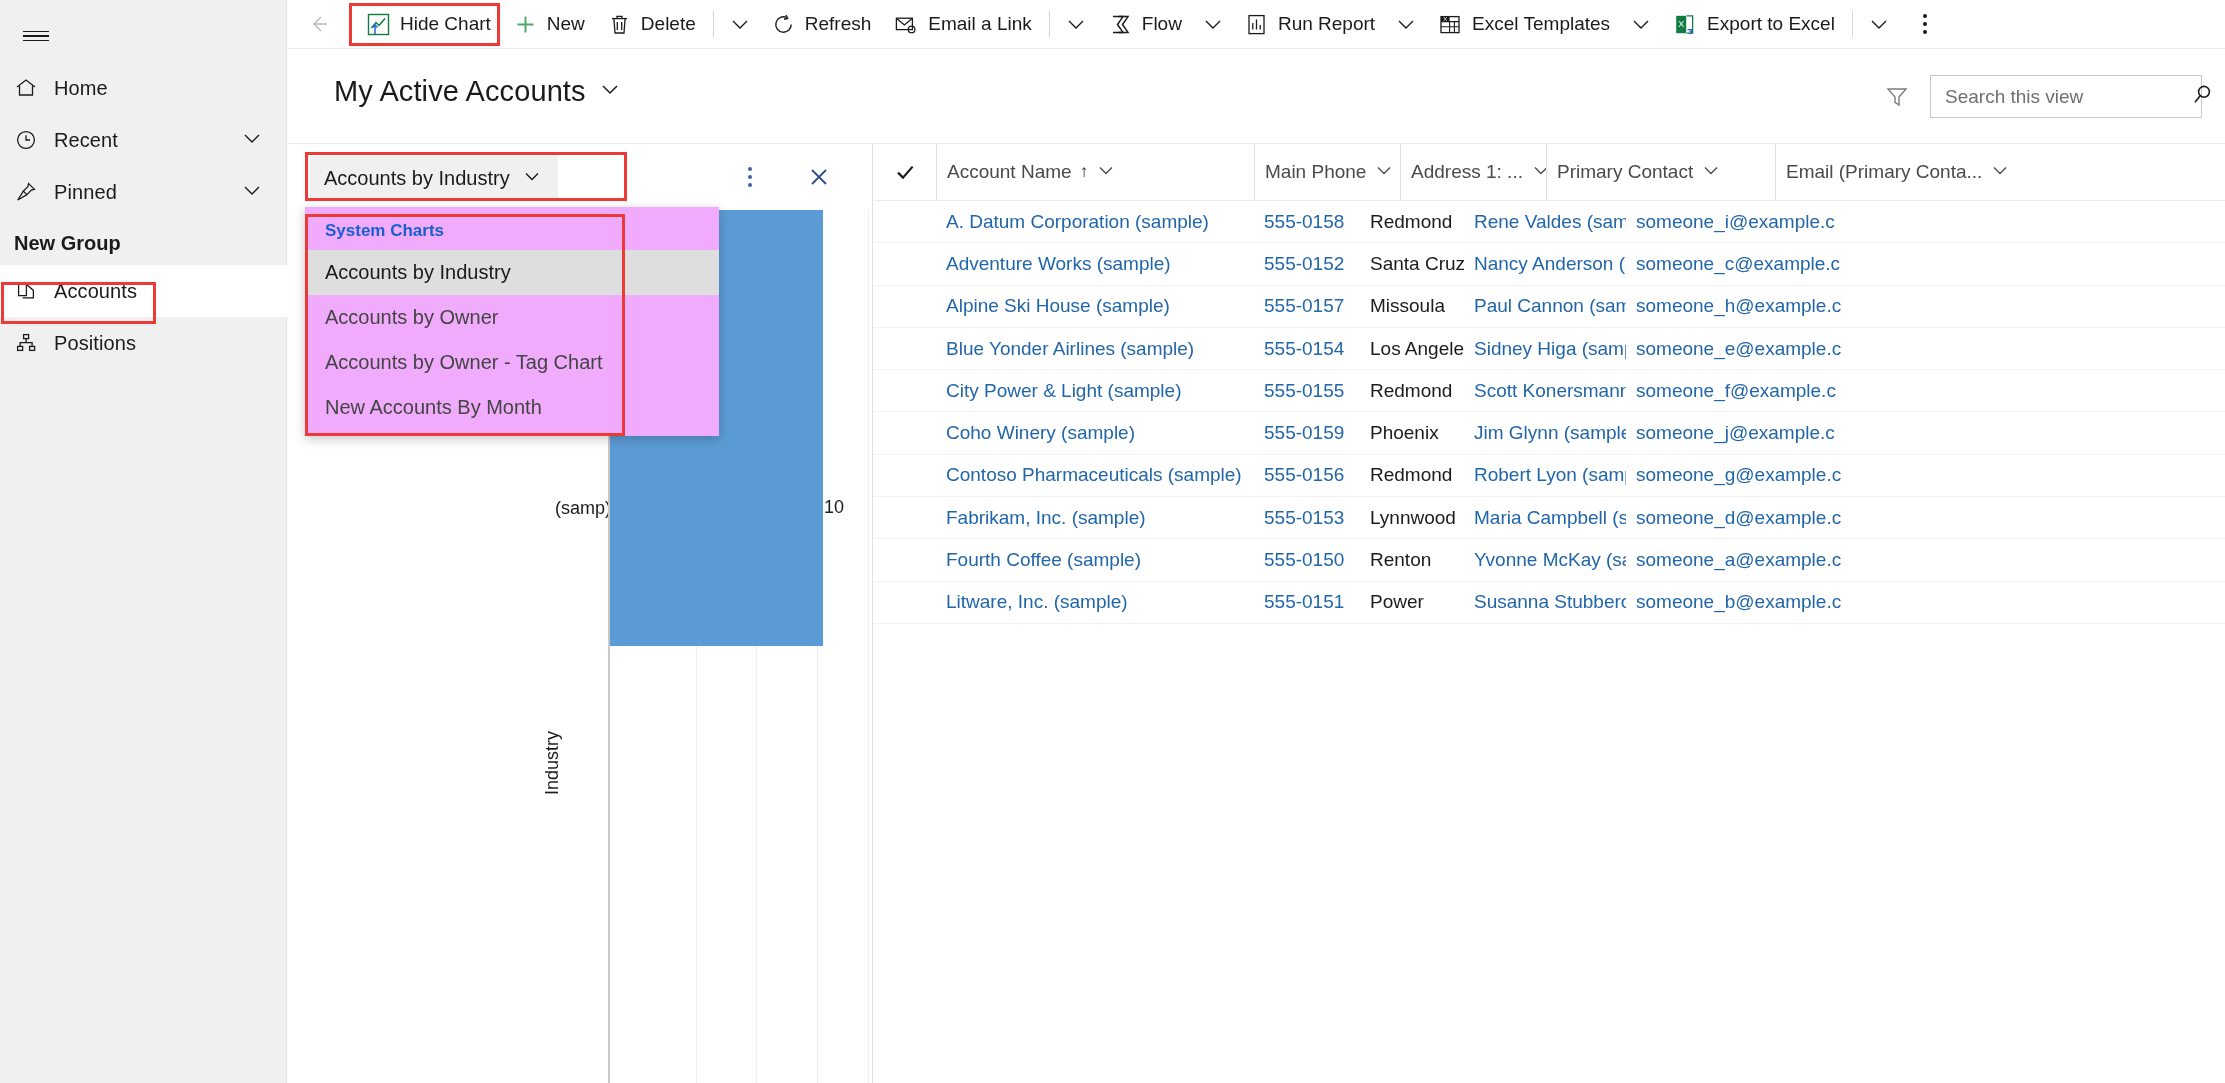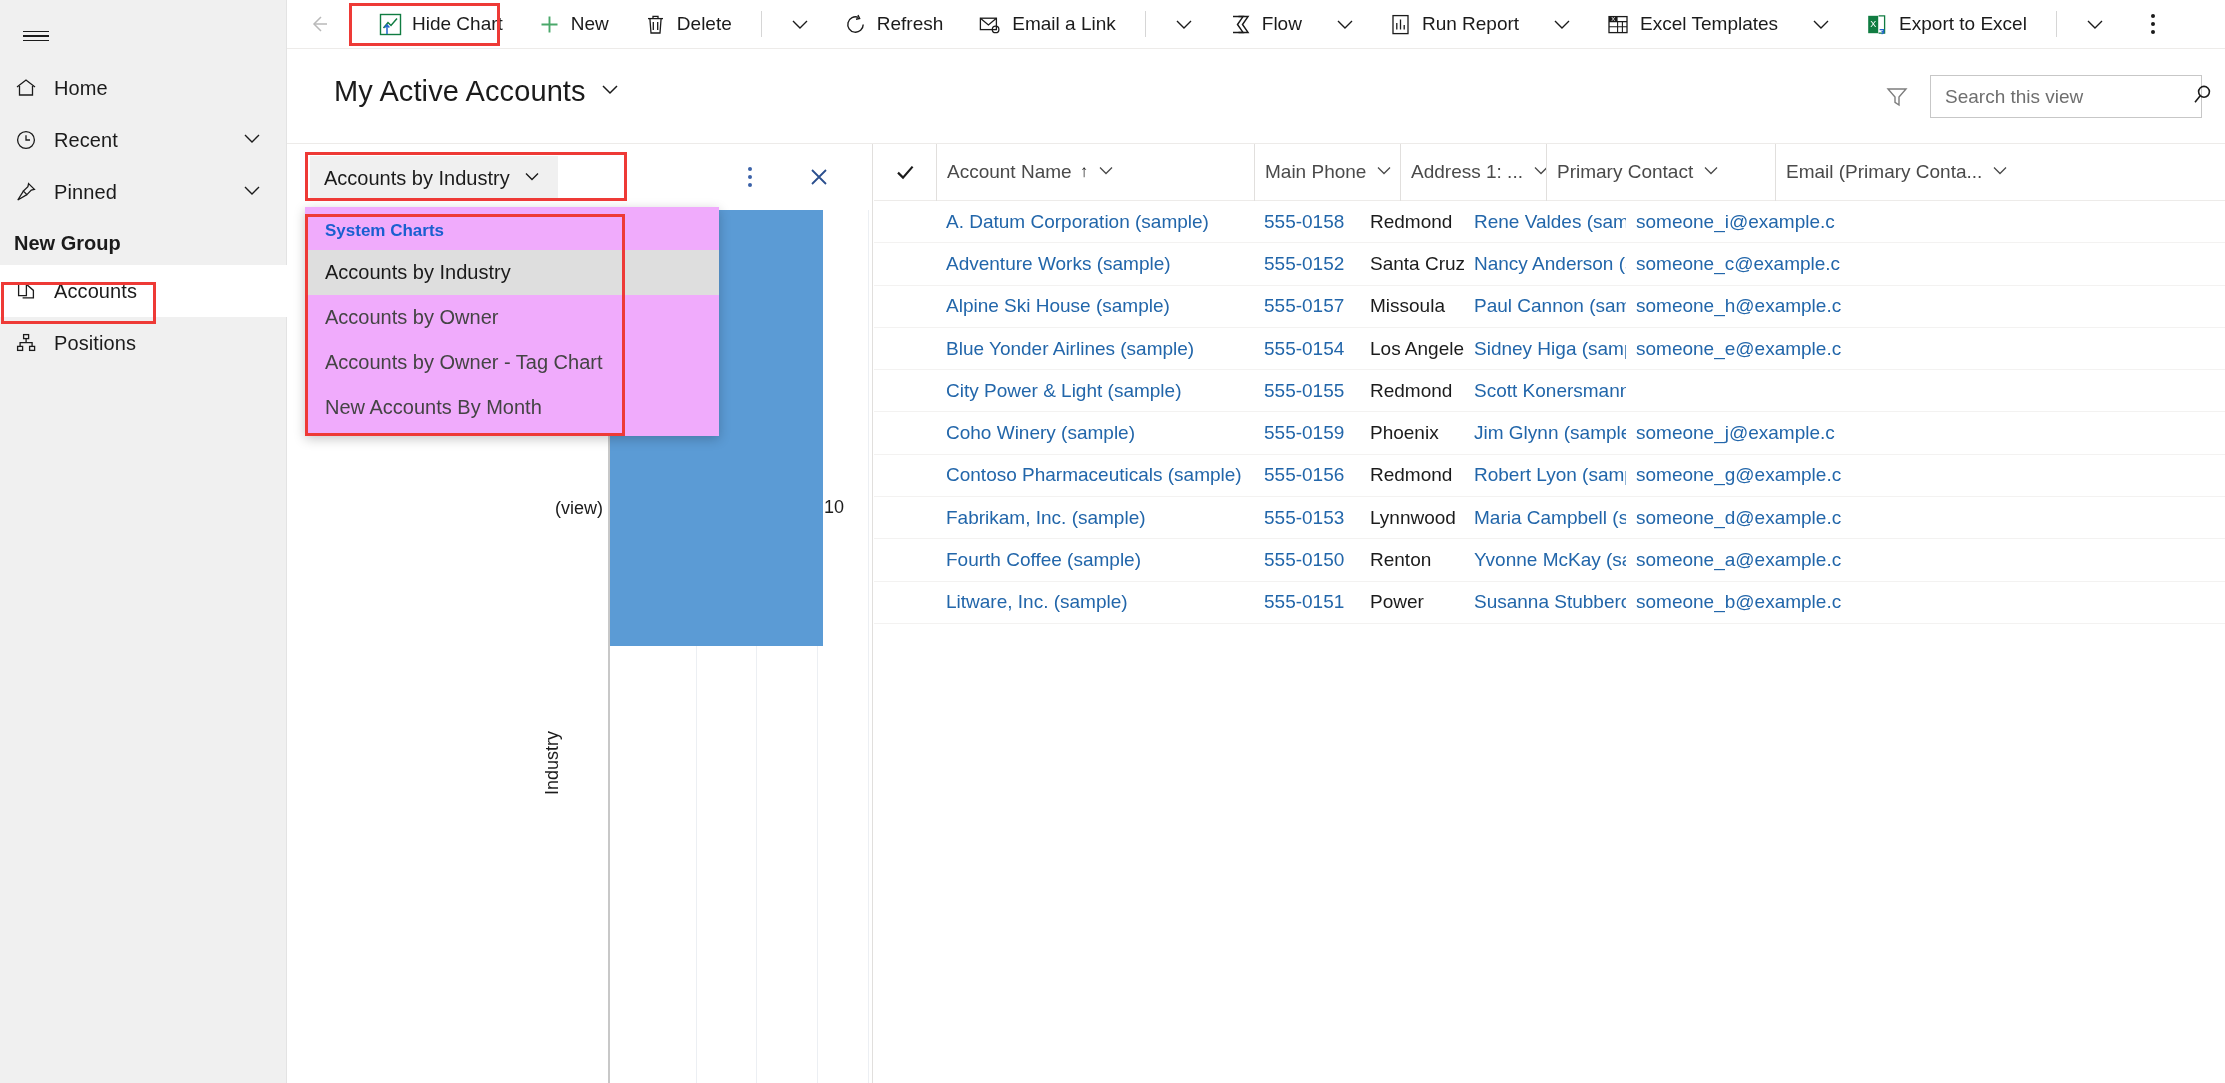--- a/index.html
+++ b/index.html
@@ -62,21 +62,21 @@
     pointer-events: none;
     z-index: 40;
   }
 
   
   #commandbar {
     position: absolute; left: 287px; top: 0;
     width: 1938px; height: 49px;
     background: #ffffff;
     border-bottom: 1px solid #edebe9;
-    display: flex; align-items: center; gap: 12px;
+    display: flex; align-items: center;
   }
   .cmd {
     display: flex; align-items: center; gap: 9px;
     height: 49px; padding: 0 11px;
     font-size: 19px; color: #1b1b1b; white-space: nowrap;
     cursor: pointer;
   }
   .cmd .glyph { display: flex; align-items: center; }
   .cmd-caret {
     display: flex; align-items: center; justify-content: center;
@@ -526,21 +526,21 @@
       <span>Accounts by Industry</span>
       <span>
         <svg width="20" height="20" viewBox="0 0 20 20" fill="none" stroke="#1b1b1b" stroke-width="1.4">
             <path d="M4 7.5 L10 13.5 L16 7.5"></path>
           </svg>
       </span>
     </div>
 
     <div id="chart-plot">
       <div id="axis-title">Industry</div>
-      <div id="cat-label">(view)</div>
+      <div id="cat-label">(samp)</div>
       <div id="plot-area">
         <div class="gridline" style="left:86px;"></div>
         <div class="gridline" style="left:146px;"></div>
         <div class="gridline" style="left:207px;"></div>
         <div class="gridline" style="left:258px;"></div>
         <div id="bar"></div>
       </div>
       <div id="bar-value">10</div>
     </div>
   </div>
@@ -658,20 +658,21 @@
         <div class="cell c-addr plain">Los Angeles</div>
         <div class="cell c-contact link">Sidney Higa (sample)</div>
         <div class="cell c-email link">someone_e@example.c</div>
       </div>
       <div class="row">
         <div class="cell c-check"></div>
         <div class="cell c-name link">City Power &amp; Light (sample)</div>
         <div class="cell c-phone link">555-0155</div>
         <div class="cell c-addr plain">Redmond</div>
         <div class="cell c-contact link">Scott Konersmann (sam</div>
+        <div class="cell c-email link">someone_f@example.c</div>
       </div>
       <div class="row">
         <div class="cell c-check"></div>
         <div class="cell c-name link">Coho Winery (sample)</div>
         <div class="cell c-phone link">555-0159</div>
         <div class="cell c-addr plain">Phoenix</div>
         <div class="cell c-contact link">Jim Glynn (sample)</div>
         <div class="cell c-email link">someone_j@example.c</div>
       </div>
       <div class="row">

